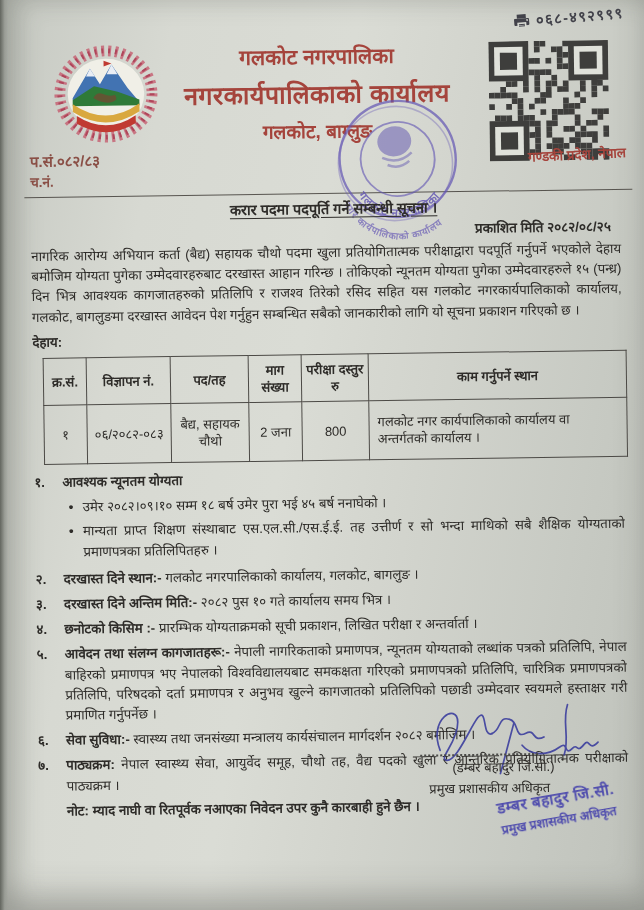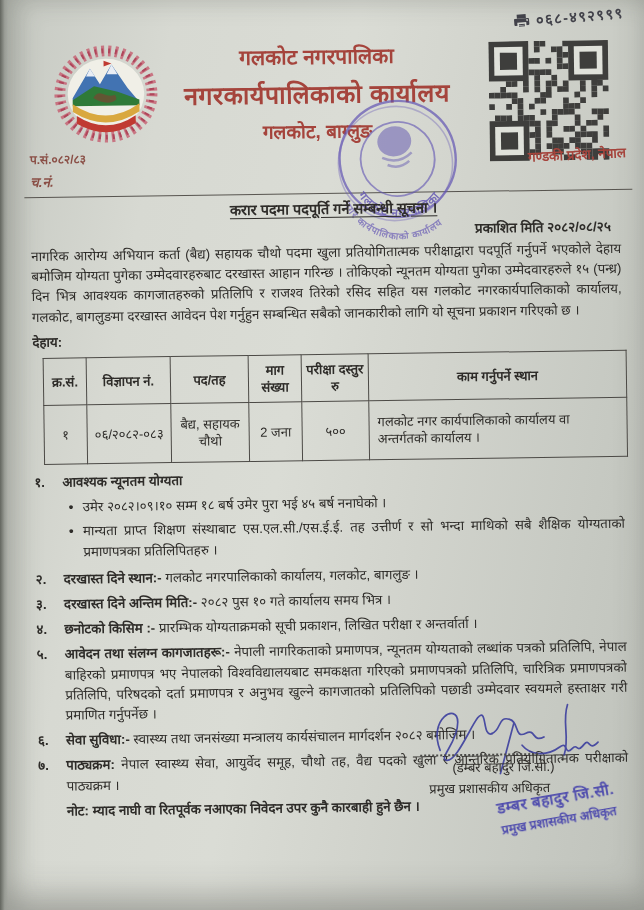--- a/index.html
+++ b/index.html
@@ -19,22 +19,22 @@
 
   
   .phone{position:absolute;top:10px;right:14px;display:flex;align-items:center;gap:6px;
     transform:rotate(-4deg);font-size:14.5px;font-weight:600;color:#42424a;letter-spacing:1.5px;}
   .emblem{position:absolute;left:52px;top:40px;width:118px;height:102px;}
   .hline{position:absolute;left:110px;right:110px;text-align:center;color:#a5443c;font-weight:700;}
   .h1{top:42px;font-size:21px;}
   .h2{top:76px;font-size:25px;letter-spacing:.5px;}
   .h3{top:118px;font-size:19px;}
   .qr{position:absolute;right:30px;top:44px;width:120px;height:120px;}
-  .refno{position:absolute;left:34px;top:147px;color:#8a4f46;font-size:12px;font-weight:600;}
-  .chno{position:absolute;left:34px;top:169px;color:#8a4f46;font-size:13.5px;font-weight:600;font-style:italic;}
+  .refno{position:absolute;left:34px;top:147px;color:#8a4f46;font-size:15px;font-weight:600;}
+  .chno{position:absolute;left:34px;top:169px;color:#8a4f46;font-size:13.5px;font-weight:600;}
   .province{position:absolute;right:14px;top:149px;color:#a5443c;font-size:13.5px;font-weight:700;transform:rotate(-2deg);}
   .rule{position:absolute;left:28px;right:8px;top:193px;border-top:1.6px solid #57544f;}
   .stamp{position:absolute;left:326px;top:94px;width:154px;height:146px;opacity:.88;transform:rotate(-10deg);}
 
   
   .title{position:absolute;left:40px;right:10px;top:198px;text-align:center;
     font-size:14.5px;font-weight:700;text-decoration:underline;text-underline-offset:3px;}
   .pubdate{position:absolute;right:30px;top:221px;font-size:13.5px;font-weight:700;}
   .flow{position:absolute;left:34px;right:20px;top:243px;font-size:13.3px;line-height:20.2px;}
   .bodytext{margin:0 0 5px 0;text-align:justify;}
@@ -293,21 +293,21 @@
           <th>पद/तह</th>
           <th>माग संख्या</th>
           <th>परीक्षा दस्तुर रु</th>
           <th>काम गर्नुपर्ने स्थान</th>
         </tr>
         <tr>
           <td>१</td>
           <td>०६/२०८२-०८३</td>
           <td>बैद्य, सहायक चौथो</td>
           <td>2 जना</td>
-          <td>५००</td>
+          <td>800</td>
           <td class="left">गलकोट नगर कार्यपालिकाको कार्यालय वा अन्तर्गतको कार्यालय ।</td>
         </tr>
       </tbody>
         </table>
 
       <div class="item">
         <span class="inum">१.</span>
         <div class="ibody"><span class="ilabel">आवश्यक न्यूनतम योग्यता</span></div>
       </div>
       <ul class="bullets">

